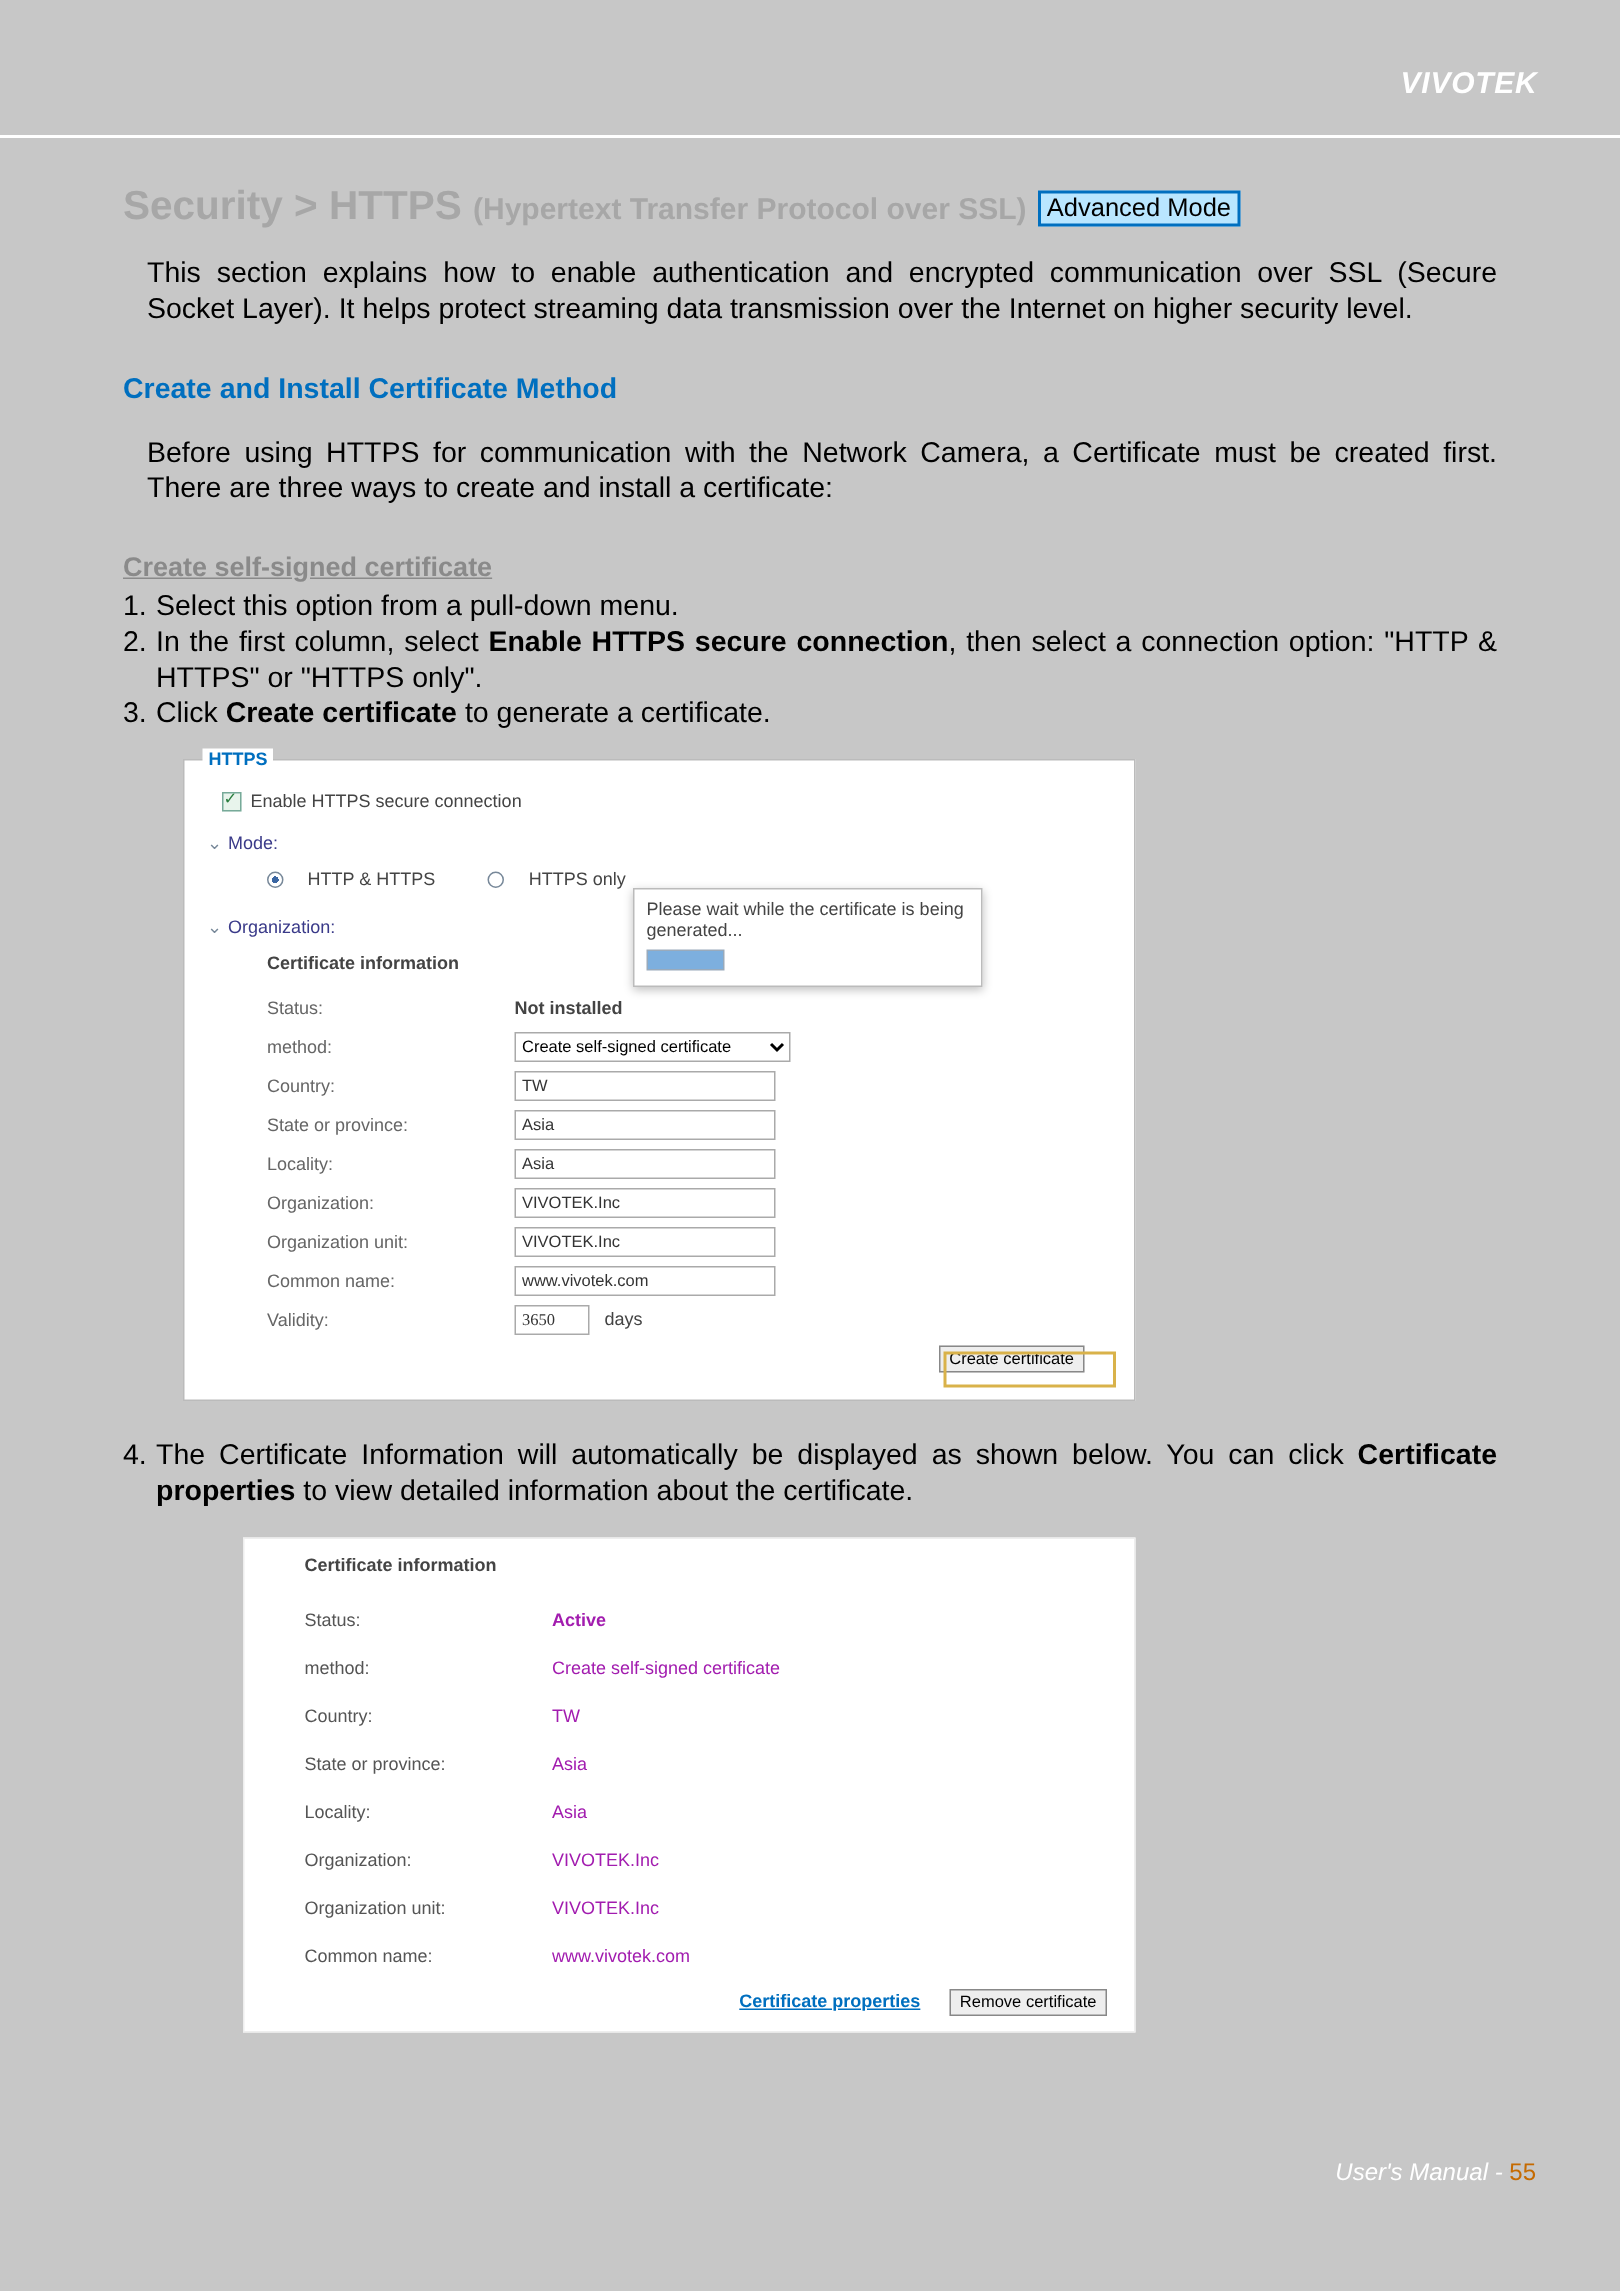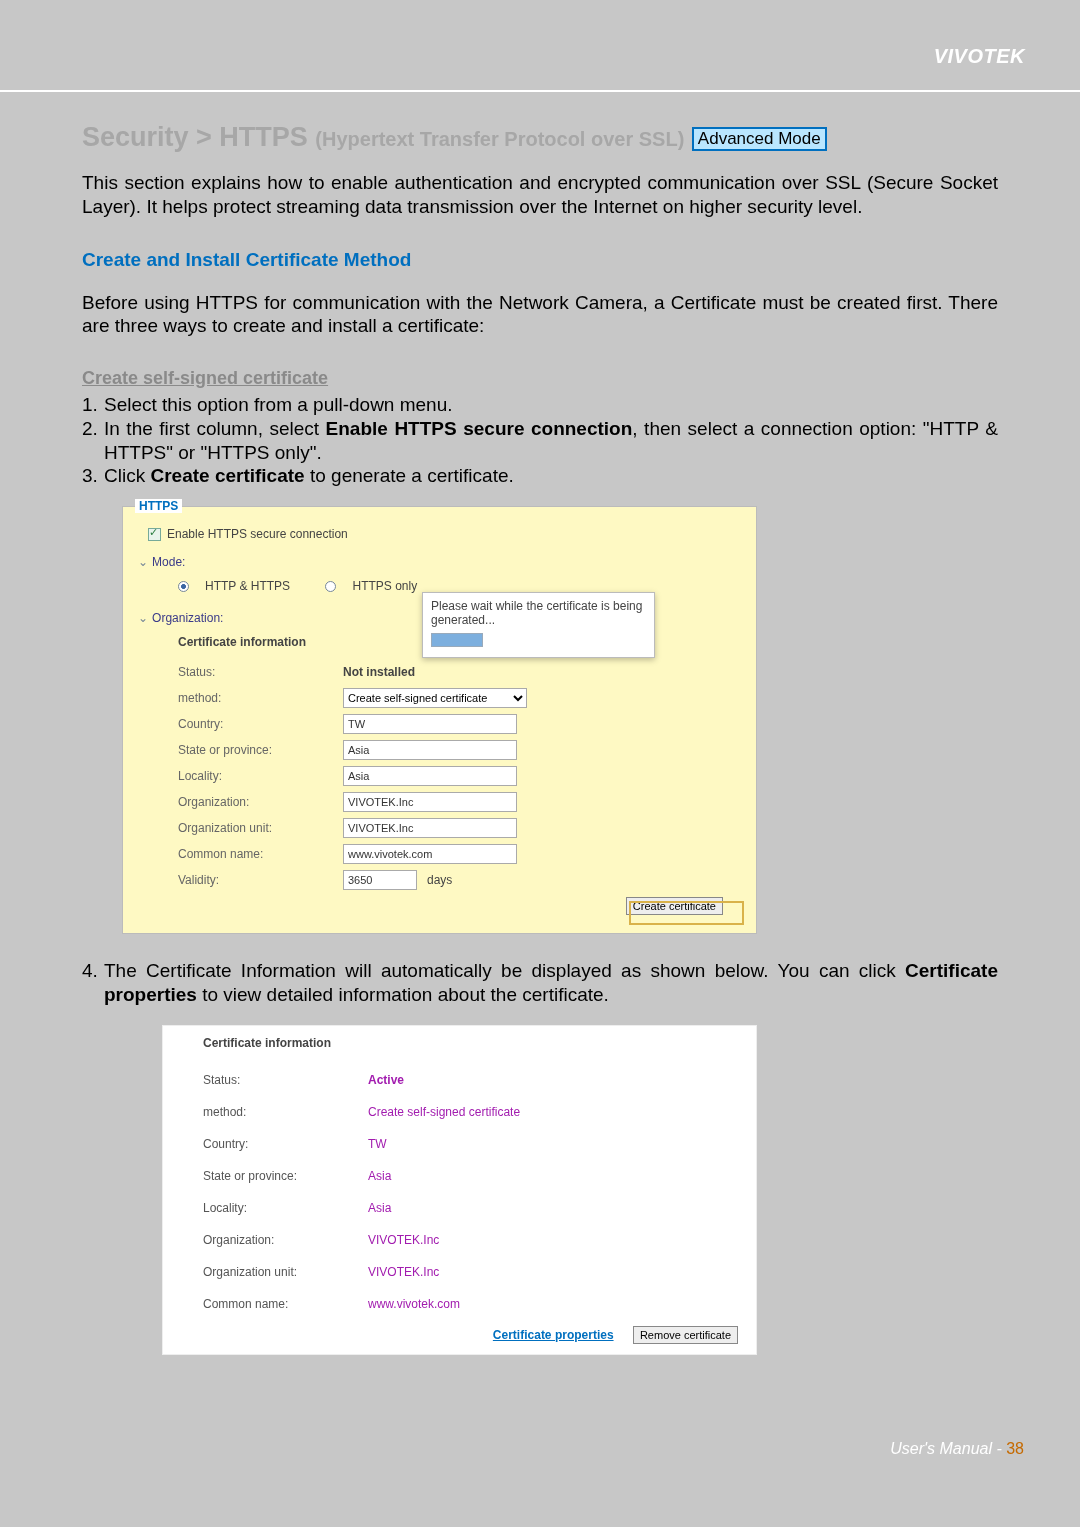--- a/index.html
+++ b/index.html
@@ -50,20 +50,21 @@
     color: #000;
     font-size: 17px;
     font-weight: normal;
     padding: 0 4px;
     vertical-align: middle;
   }
   .para1, .para2 {
     text-align: justify;
     line-height: 1.25;
     margin-bottom: 30px;
+    margin-left: 16px;
   }
   .h2 {
     color: #006fbf;
     font-weight: bold;
     font-size: 19px;
     margin-bottom: 20px;
   }
   .h3 {
     color: #8a8a8a;
     font-weight: bold;
@@ -76,21 +77,21 @@
   .list-1 .n { width: 22px; flex: none; }
 
   
   .panel1-wrap {
     position: relative;
     margin: 10px 0 25px 40px;
     width: 635px;
   }
   .panel1 {
     border: 1px solid #bbb;
-    background: #fef9c3;
+    background: #ffffff;
     font-size: 12px;
     color: #444;
     padding: 10px 15px 18px 15px;
     position: relative;
   }
   .fieldset-label {
     position: absolute;
     top: -8px; left: 12px;
     background: #fff;
     color: #006fbf;
@@ -111,21 +112,21 @@
 
   .form-table { margin-left: 40px; }
   .form-table .frow { display: flex; align-items: center; height: 26px; }
   .form-table .flab { width: 165px; color: #666; font-size: 12px; }
   .form-table .fval { font-size: 12px; color: #444; }
   .form-table input.tx {
     height: 20px; border: 1px solid #aaa; font-size: 11px; padding: 0 4px;
     background: #fff; color: #333;
   }
   .w-174 { width: 174px; }
-  .w-50 { width: 74px; }
+  .w-50 { width: 50px; font-family: Liberation Serif, serif; }
   .not-inst { color: #9a9a9a; font-weight: bold; }
   select.sel { height: 20px; border: 1px solid #aaa; font-size: 11px; width: 184px; background: #fff; }
   .create-cert-btn {
     border: 1px solid #888; background: #eee; font-size: 11px; padding: 2px 6px;
     cursor: pointer;
   }
   .create-row { text-align: right; padding-right: 18px; margin-top: 4px; }
   .highlight-box {
     position: absolute;
     right: 12px; bottom: 8px;
@@ -345,15 +346,15 @@
       </div>
       <div class="bottom-row">
         <span class="cert-prop-link">Certificate properties</span>
         <button class="rm-btn">Remove certificate</button>
       </div>
     </div>
 
   </div>
 
   <div class="footer">
-    <span>User's Manual - </span><span class="pg">38</span>
+    <span>User's Manual - </span><span class="pg">55</span>
   </div>
 </div>
 
 </body></html>

